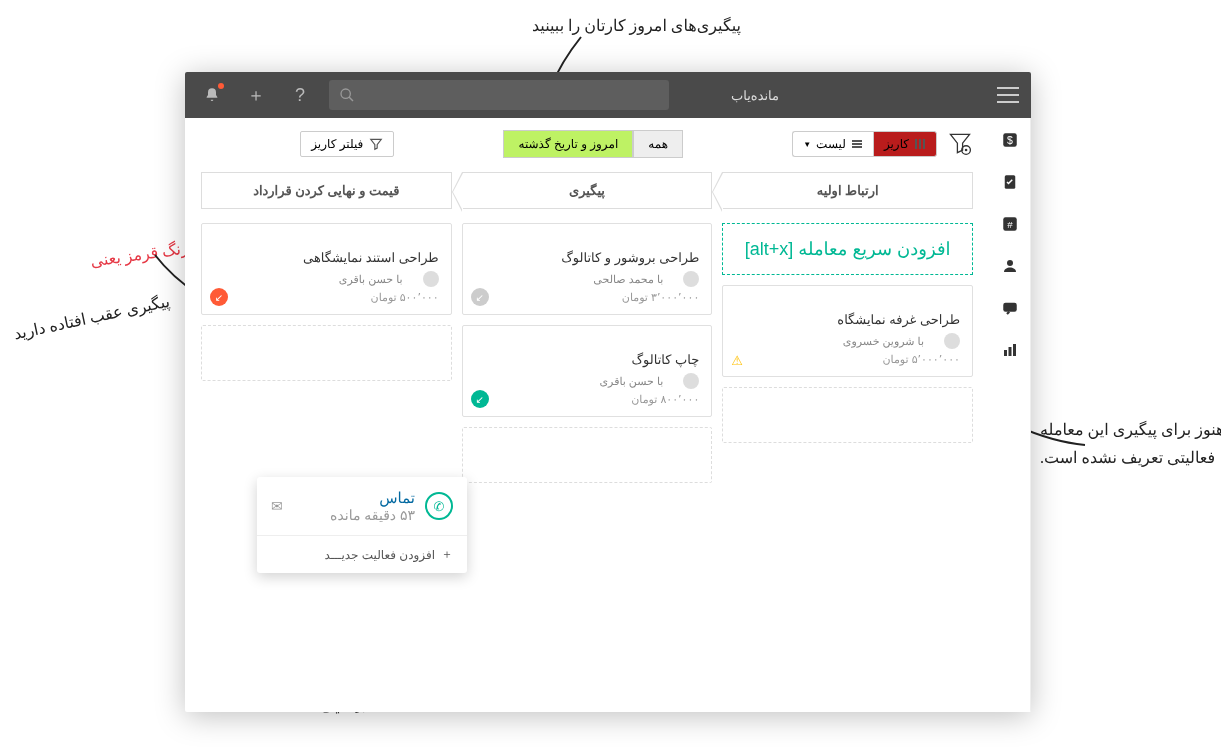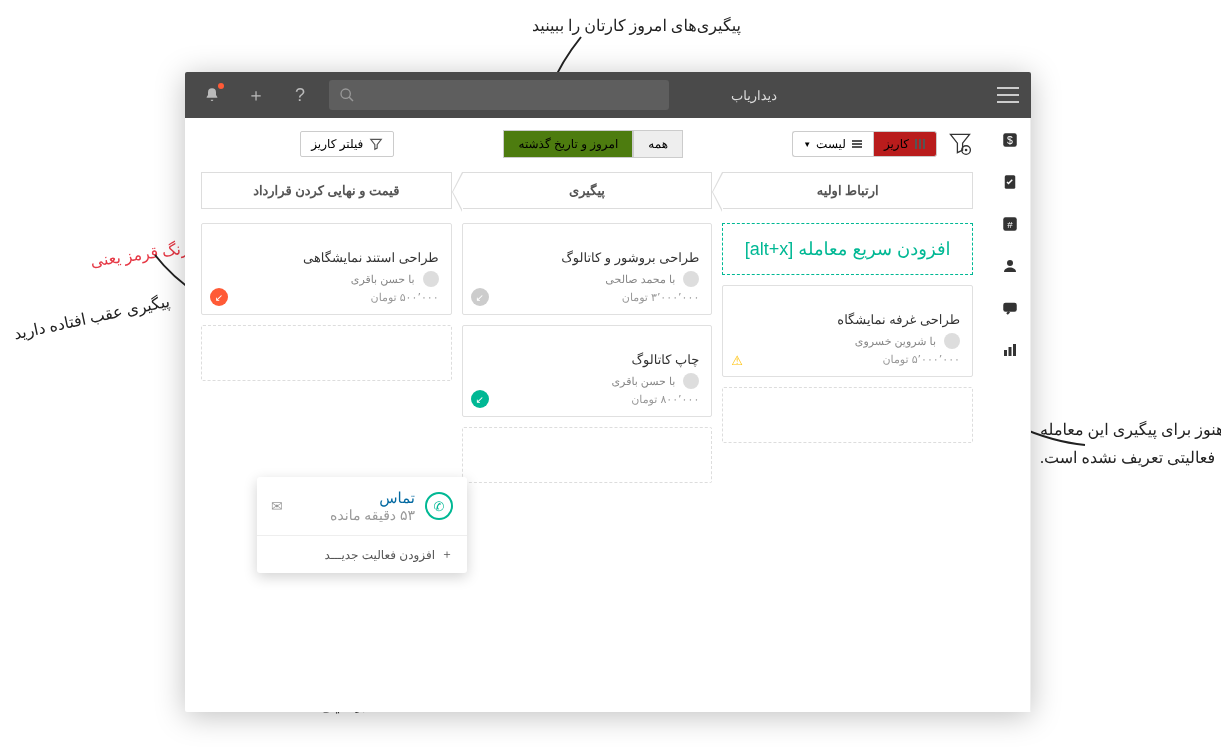--- a/index.html
+++ b/index.html
@@ -23,39 +23,39 @@
 
 .content { flex:1; padding:12px 16px; overflow:auto; }
 
 .toolbar { display:flex; align-items:center; gap:10px; margin-bottom:14px; }
 .tool-cluster { display:flex; align-items:center; gap:0; }
 .viewbtn { border:1px solid #ccc; padding:5px 10px; font-size:12px; display:flex; align-items:center; gap:5px; cursor:pointer; background:#fff; }
 .viewbtn.active { background:#b91c1c; }
 .viewbtn:first-child { border-radius:0 3px 3px 0; }
 .viewbtn:last-child { border-radius:3px 0 0 3px; border-right:none; }
 .seg { display:flex; margin-right:auto; margin-left:auto; }
-.segbtn { border:1px solid #ccc; padding:6px 14px; font-size:12px; cursor:pointer; background:#4d7c0f; }
+.segbtn { border:1px solid #ccc; padding:6px 14px; font-size:12px; cursor:pointer; background:#bef264; }
 .segbtn.active { background:#eee; }
 .filterbtn { border:1px solid #ccc; padding:5px 10px; font-size:12px; display:flex; align-items:center; gap:6px; cursor:pointer; background:#fff; border-radius:2px; margin-left:auto; }
 
 .funnel-gear { width:26px; height:26px; }
 
 .stages { display:flex; gap:10px; margin-bottom:14px; }
 .stage { flex:1; border:1px solid #ddd; padding:10px 14px; font-size:13px; text-align:center; color:#555; background:#fff; position:relative;font-weight:bold; }
 .stage:not(:last-child)::after { content:''; position:absolute; left:-10px; top:0; border-top:19px solid transparent; border-bottom:19px solid transparent; border-right:10px solid #fff; z-index:2; }
 .stage:not(:last-child)::before { content:''; position:absolute; left:-11px; top:-1px; border-top:20px solid transparent; border-bottom:20px solid transparent; border-right:10px solid #ddd; z-index:1; }
 
 .columns { display:flex; gap:10px; }
 .col { flex:1; display:flex; flex-direction:column; gap:10px; }
 
 .quickadd { border:1px dashed #00b894; color:#00b894; text-align:center; padding:14px 8px; font-size:18px; cursor:pointer; background:#fff; }
 
 .card { border:1px solid #e0e0e0; border-radius:2px; padding:10px 12px; background:#fff; position:relative; }
 .card .title { font-size:13px; color:#333; margin-bottom:6px;margin-top:16px; }
-.card .person { font-size:11px; color:#888; display:flex; align-items:center; gap:8px; margin-bottom:4px; }
+.card .person { font-size:11px; color:#888; display:flex; align-items:center; gap:20px; margin-bottom:4px; }
 .card .price { font-size:11px; color:#999; }
 .warn { position:absolute; left:8px; bottom:8px; color:#ffc107; font-size:13px; }
 .badge { position:absolute; left:8px; bottom:8px; width:18px; height:18px; border-radius:50%; display:flex; align-items:center; justify-content:center; font-size:10px; color:#fff; }
 .badge.green { background:#00b894; }
 .badge.red { background:#ff5a36; }
 .badge.gray { background:#ccc; }
 .avatar { width:16px; height:16px; border-radius:50%; background:#ddd; display:inline-block; }
 
 .placeholder { border:1px dashed #ddd; height:56px; border-radius:2px; }
 
@@ -124,21 +124,21 @@
       </div>
     <div class="iconbtn">
         <span>?</span>
       </div>
     <div class="search">
       <svg viewBox="0 0 24 24" fill="none" stroke-width="2">
           <circle cx="10" cy="10" r="7"></circle>
           <line x1="15" y1="15" x2="21" y2="21"></line>
         </svg>
     </div>
-    <span class="brand">دیدار‌یاب</span>
+    <span class="brand">مانده‌یاب</span>
     <div class="hamburger">
         <span></span>
         <span></span>
         <span></span>
       </div>
   </div>
 
   <div class="main">
     <div class="sidebar">
       <div class="sicon">

